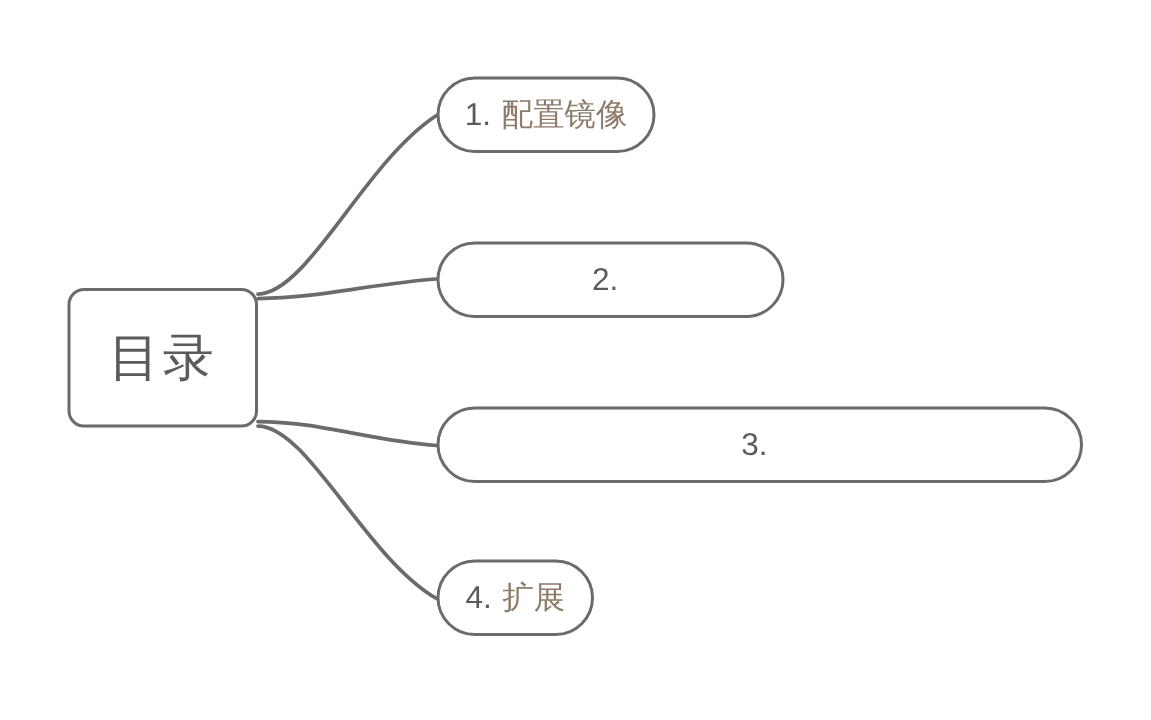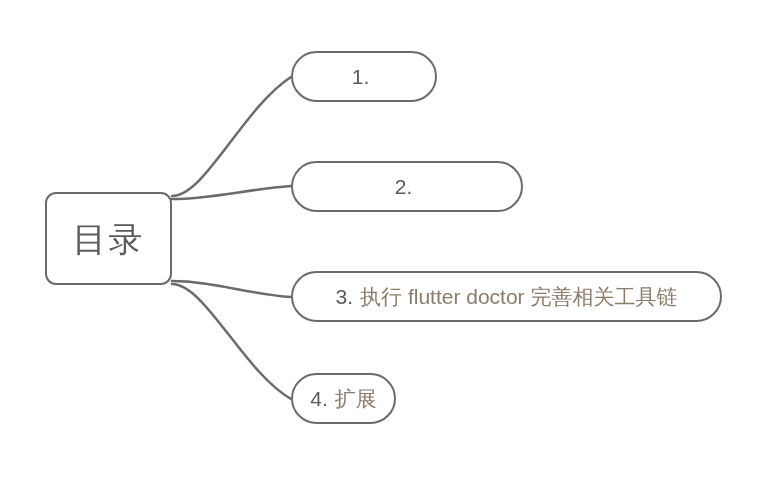--- a/index.html
+++ b/index.html
@@ -84,29 +84,29 @@
       <path d="M 172 284 C 205 284, 243 371, 291 399"></path>
     </g>
   </svg>
 
   <div class="node node-root">
     <span class="node-text">目录</span>
   </div>
 
   <div class="node node-branch node-b1">
     <span class="node-index">1.</span>
+    <span class="node-text">配置镜像</span>
   </div>
 
   <div class="node node-branch node-b2">
     <span class="node-index">2.</span>
   </div>
 
   <div class="node node-branch node-b3">
     <span class="node-index">3.</span>
-    <span class="node-text">执行 flutter doctor 完善相关工具链</span>
   </div>
 
   <div class="node node-branch node-b4">
     <span class="node-index">4.</span>
     <span class="node-text">扩展</span>
   </div>
 
 </div>
 
 </body></html>

